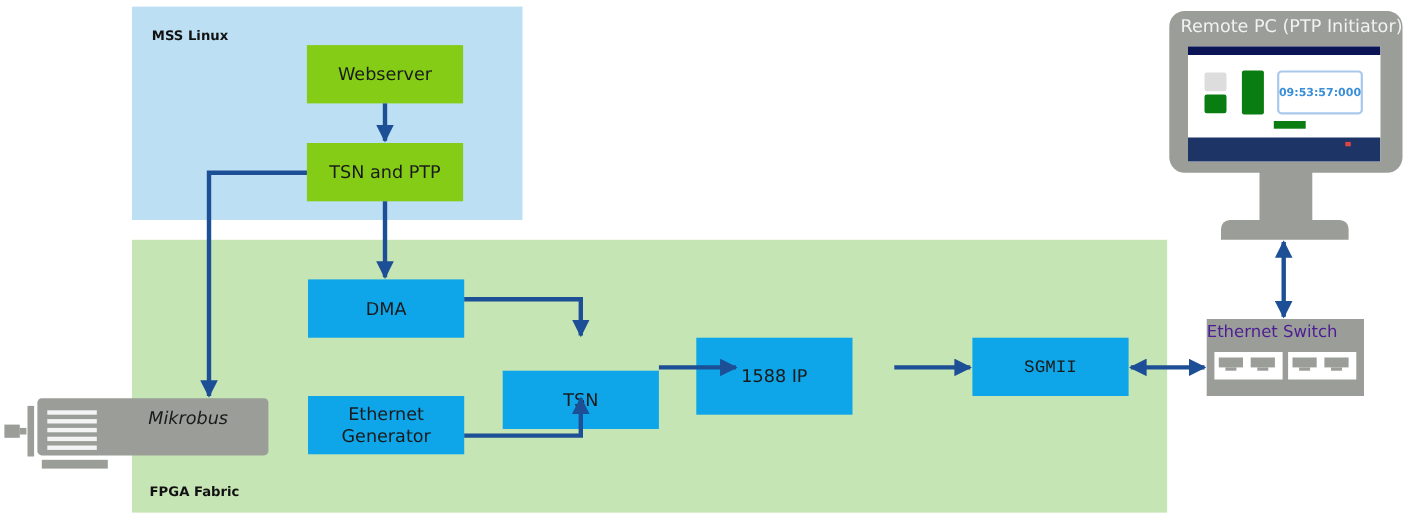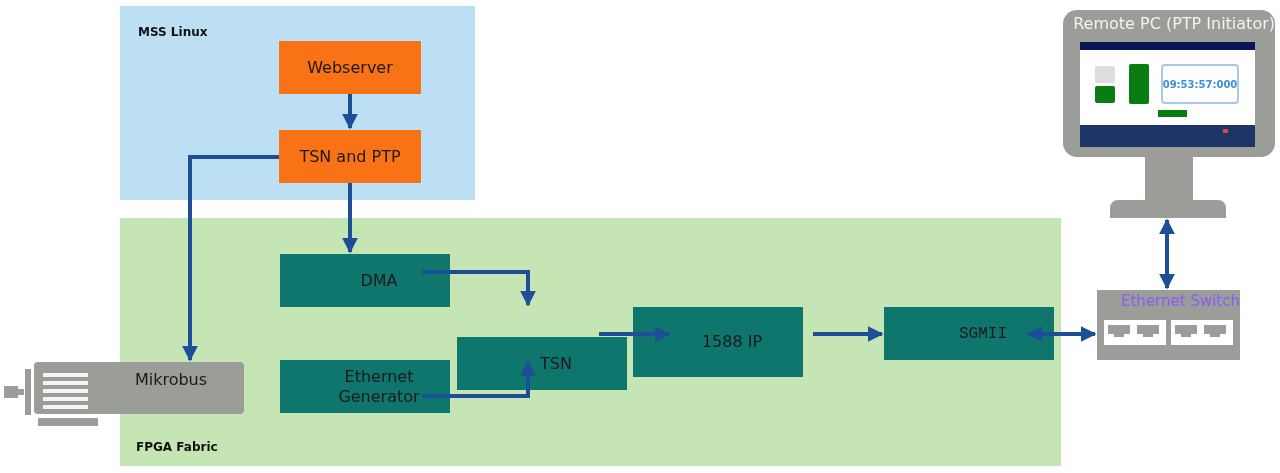--- a/index.html
+++ b/index.html
@@ -4,26 +4,26 @@
   <style>
     html, body { margin: 0; padding: 0; background: #ffffff; }
     body { width: 1280px; height: 473px; position: relative; overflow: hidden;
            font-family: "DejaVu Sans", sans-serif; }
     .abs { position: absolute; }
     .region-mss { left: 120px; top: 6px; width: 355px; height: 194px; background: #bcdff3; }
     .region-fpga { left: 120px; top: 218px; width: 941px; height: 248px; background: #c6e5b5; }
     .region-label { font-weight: bold; font-size: 12px; color: #111; }
     .box { display: flex; align-items: center; justify-content: center; text-align: center;
            font-size: 16px; color: #1a1a1a; line-height: 1.25; }
-    .box-blue { background: #f97316; }
-    .box-green { background: #0f766e; padding-left: 28px; }
+    .box-blue { background: #84cc16; }
+    .box-green { background: #0ea5e9; }
     svg.wires { position: absolute; left: 0; top: 0; }
     .monitor-title { color: #f2f2f2; font-size: 16px; text-align: right; }
     .screen { background: #ffffff; overflow: hidden; }
-    .switch-label { color: #8b5cf6; font-size: 15px; text-align: right; }
+    .switch-label { color: #4c1d95; font-size: 15px; text-align: left; }
   </style>
 </head>
 <body>
 
 <div class="abs region-mss"></div>
 <div class="abs region-fpga"></div>
 <div class="abs region-label" style="left:138px; top:25px;">MSS Linux</div>
 <div class="abs region-label" style="left:136px; top:440px;">FPGA Fabric</div>
 
 <svg class="abs" style="left:0; top:355px;" width="250" height="75">
@@ -31,21 +31,21 @@
   <rect x="18" y="34" width="6" height="6" fill="#9a9d98"></rect>
   <rect x="25" y="14" width="6" height="46" fill="#9a9d98"></rect>
   <rect x="34" y="7" width="210" height="52" rx="4" fill="#9a9d98"></rect>
   <rect x="38" y="63" width="60" height="8" fill="#9a9d98"></rect>
   <rect x="43" y="18" width="45" height="4" fill="#f4f4f4"></rect>
   <rect x="43" y="26" width="45" height="4" fill="#f4f4f4"></rect>
   <rect x="43" y="34" width="45" height="4" fill="#f4f4f4"></rect>
   <rect x="43" y="42" width="45" height="4" fill="#f4f4f4"></rect>
   <rect x="43" y="50" width="45" height="4" fill="#f4f4f4"></rect>
 </svg>
-<div class="abs box" style="left:98px; top:362px; width:146px; height:36px; font-size:16px;">Mikrobus</div>
+<div class="abs box" style="left:98px; top:362px; width:146px; height:36px; font-size:16px;font-style:italic;">Mikrobus</div>
 
 <div class="abs box box-blue" style="left:279px; top:41px; width:142px; height:53px;">Webserver</div>
 <div class="abs box box-blue" style="left:279px; top:130px; width:142px; height:53px; flex-direction:column;">
   <span>TSN and PTP</span>
 </div>
 
 <div class="abs box box-green" style="left:280px; top:254px; width:142px; height:53px;">DMA</div>
 <div class="abs box box-green" style="left:280px; top:360px; width:142px; height:53px; flex-direction:column;">
   <span>Ethernet</span>
   <span>Generator</span>

